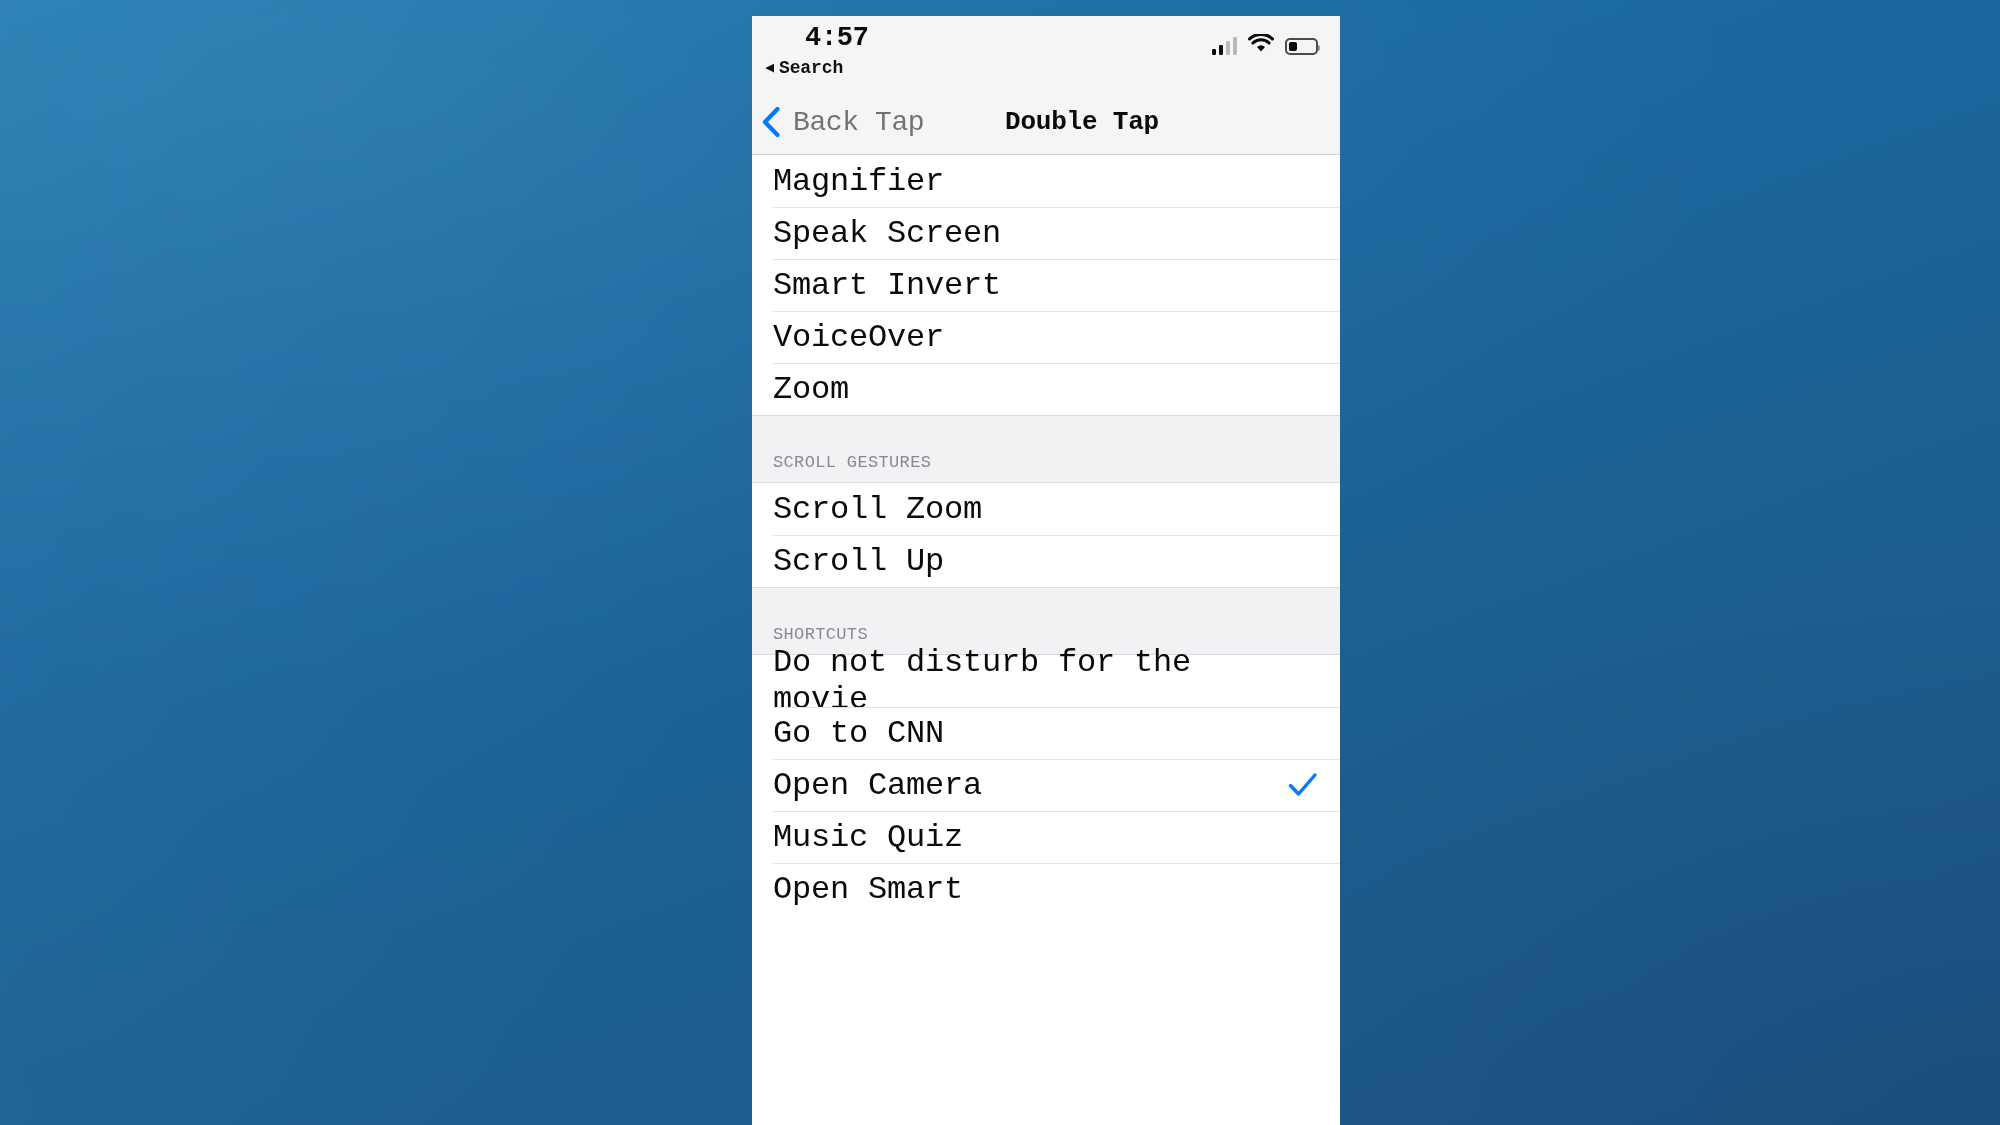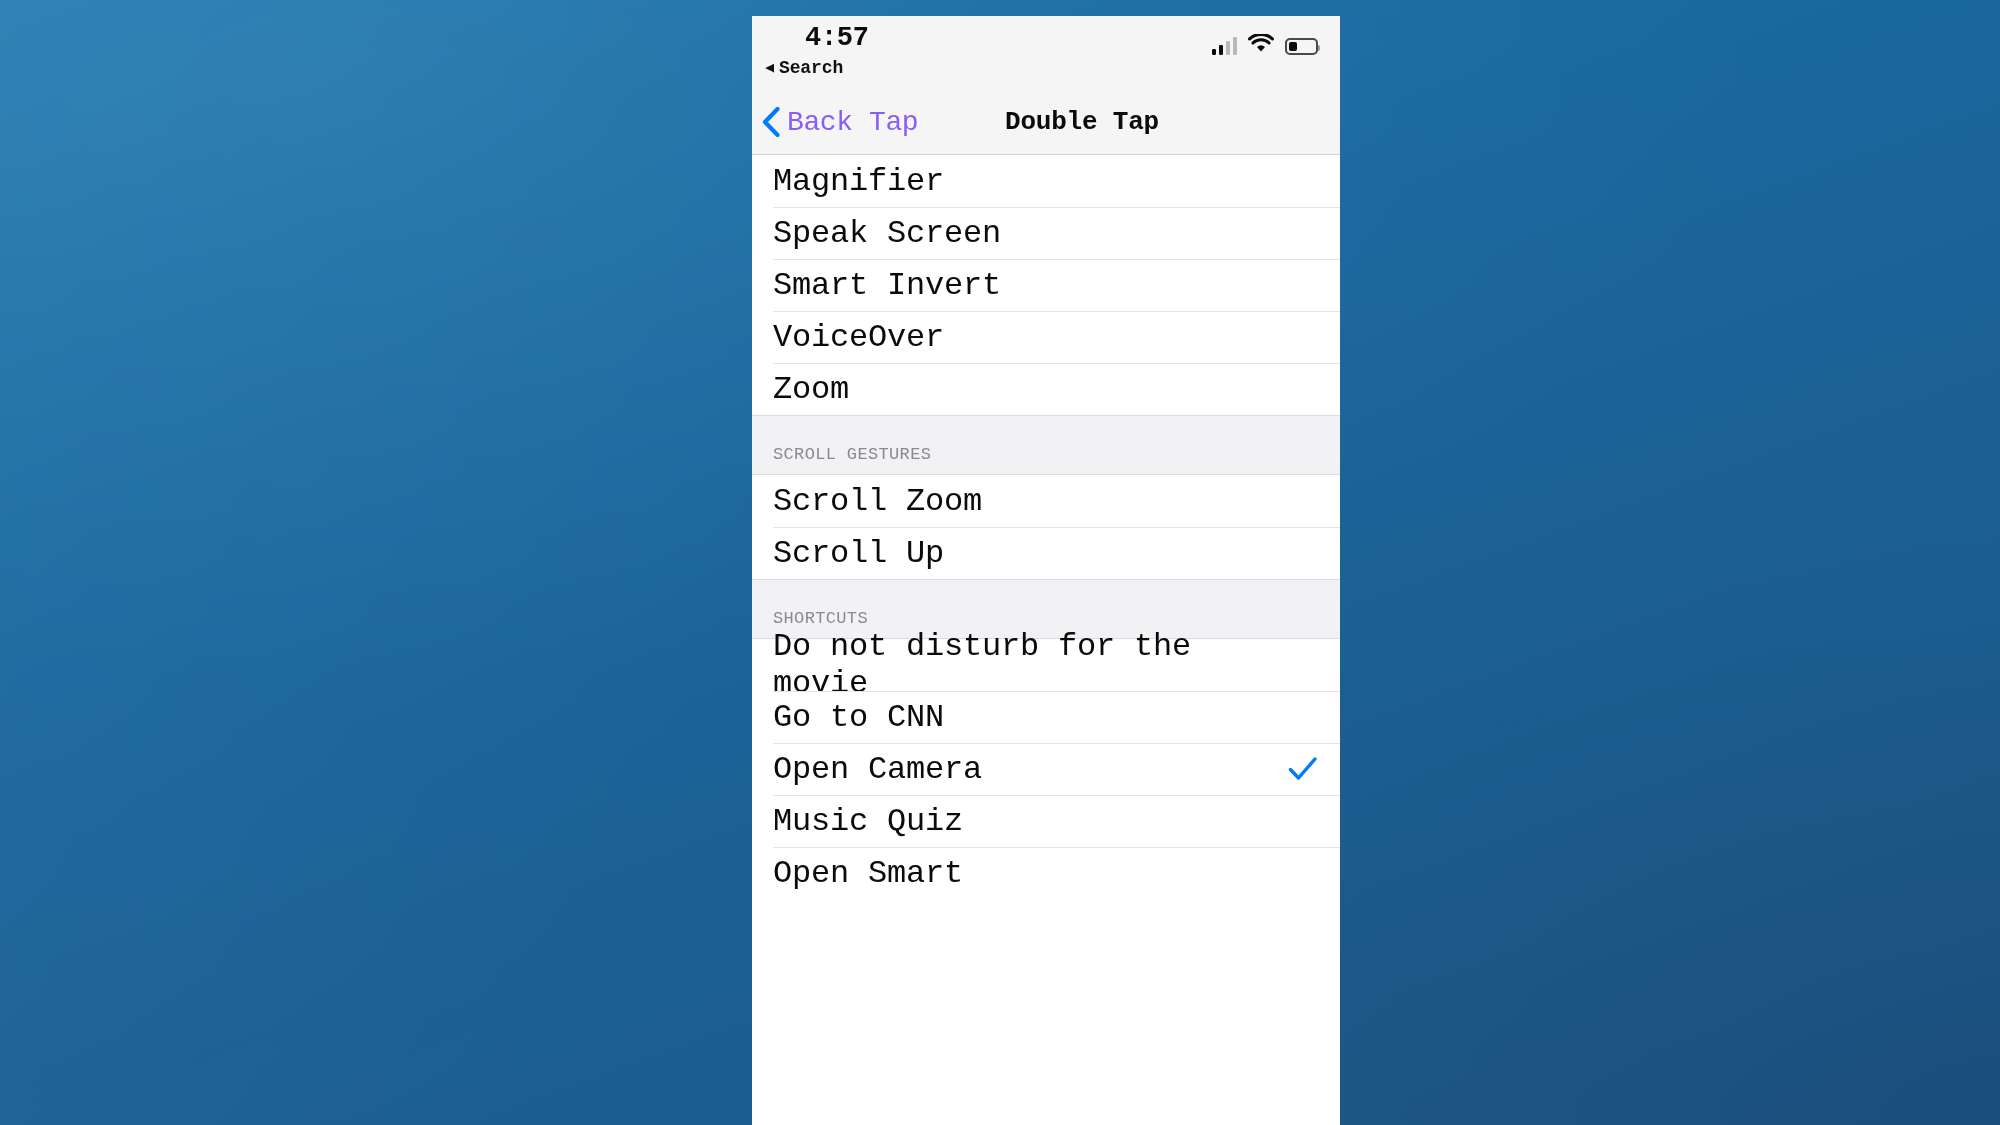--- a/index.html
+++ b/index.html
@@ -145,22 +145,22 @@
     background: #f5f5f6;
     border-bottom: 1px solid #d2d2d4;
   }
   .nav-back {
     position: absolute;
     left: 10px;
     top: 50%;
     transform: translateY(-50%);
     display: flex;
     align-items: center;
-    gap: 7px;
-    color: #8b5cf6;
+    gap: 13px;
+    color: #737373;
     font-size: 28px;
     letter-spacing: -0.4px;
     cursor: pointer;
   }
   .nav-back svg { display: block; }
   .nav-title {
     position: absolute;
     left: 0;
     right: 0;
     top: 50%;
@@ -175,21 +175,21 @@
     margin-left: 36px;
   }
 
   
   .list { background: #ffffff; }
 
   .section-header {
     background: #f2f2f5;
     border-top: 1px solid #dcdce0;
     border-bottom: 1px solid #dcdce0;
-    height: 60px;
+    height: 68px;
     display: flex;
     align-items: flex-end;
     padding: 0 0 10px 21px;
     box-sizing: border-box;
   }
   .section-header span {
     font-size: 17px;
     color: #8a8a8e;
     letter-spacing: 0.35px;
   }

